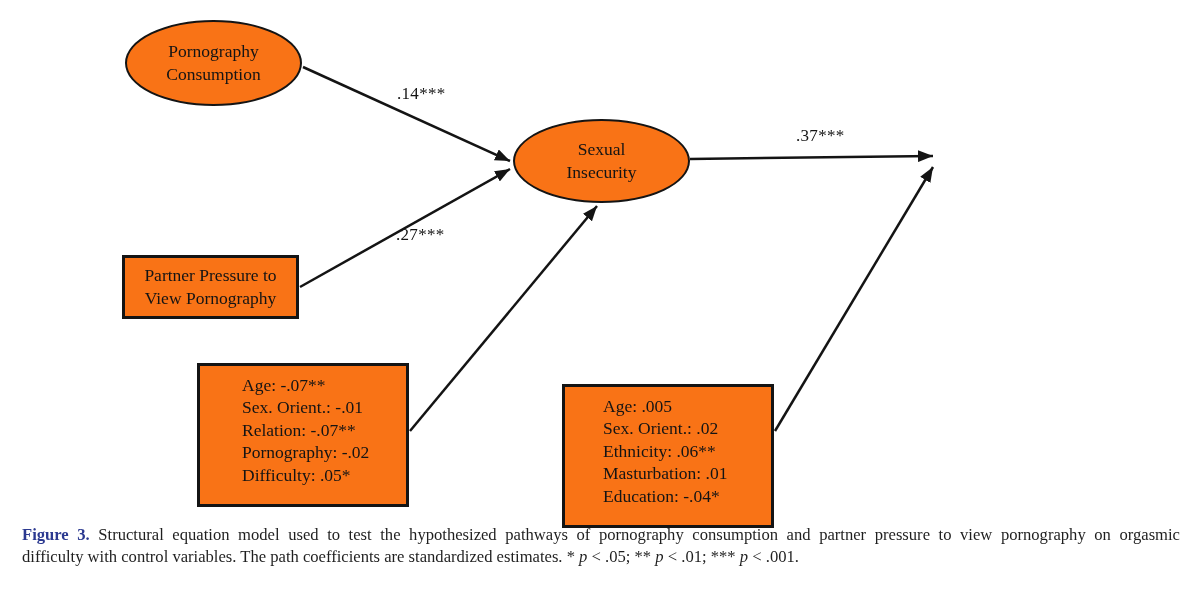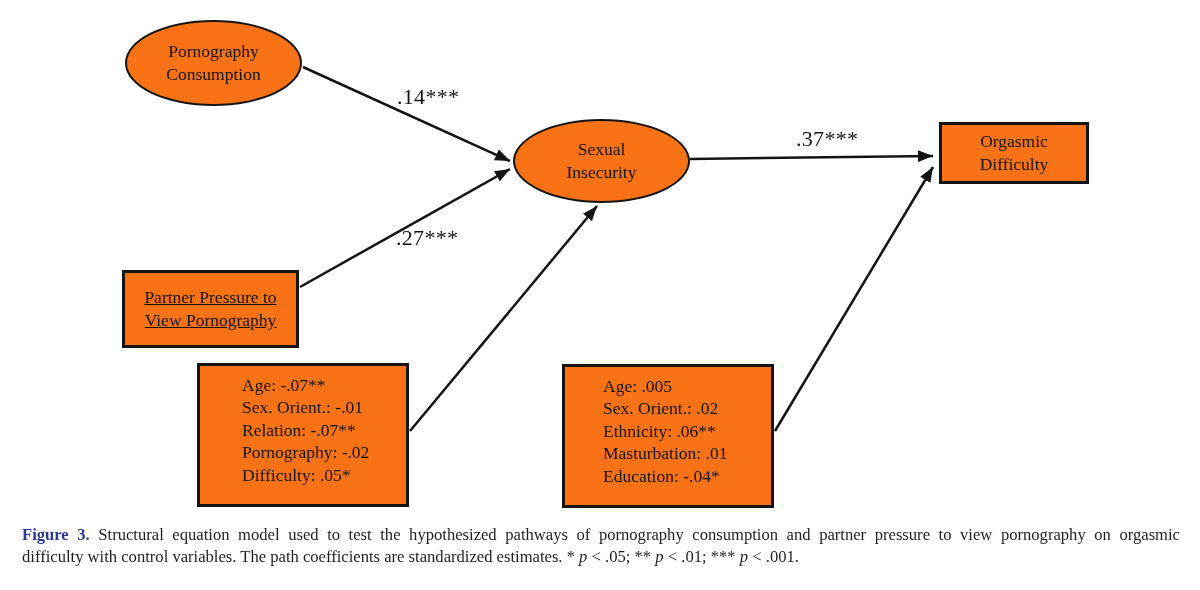--- a/index.html
+++ b/index.html
@@ -47,30 +47,30 @@
   }
   .controls {
     align-items: flex-start;
     justify-content: flex-start;
     text-align: left;
     padding: 8px 6px 0 16px;
     line-height: 22.4px;
     font-size: 17.5px;
   }
   #node-pornography-consumption { left: 125px; top: 20px;  width: 177px; height: 86px; }
-  #node-partner-pressure        { left: 122px; top: 270px; width: 177px; height: 78px; text-decoration: underline; }
+  #node-partner-pressure        { left: 122px; top: 255px; width: 177px; height: 64px; }
   #node-sexual-insecurity       { left: 513px; top: 119px; width: 177px; height: 84px; }
   #node-orgasmic-difficulty     { left: 939px; top: 122px; width: 150px; height: 62px; }
   #node-controls-left           { left: 197px; top: 363px; width: 212px; height: 144px; padding-left: 42px; }
-  #node-controls-right          { left: 562px; top: 364px; width: 212px; height: 144px; padding-left: 38px; }
+  #node-controls-right          { left: 562px; top: 384px; width: 212px; height: 144px; padding-left: 38px; }
   .coef {
     position: absolute;
     z-index: 3;
     color: var(--diagram-ink, #141414);
-    font-size: 22px;
+    font-size: 17px;
     letter-spacing: 0.3px;
   }
   #coef-pc-si { left: 397px; top: 84px;  }
   #coef-pp-si { left: 396px; top: 225px; }
   #coef-si-od { left: 796px; top: 126px; }
   .caption {
     position: absolute;
     left: 22px;
     top: 524px;
     width: 1158px;
@@ -118,24 +118,20 @@
   <div class="node rectangle" id="node-partner-pressure">
     <div>Partner Pressure to</div>
     <div>View Pornography</div>
   </div>
 
   <div class="node ellipse" id="node-sexual-insecurity">
     <div>Sexual</div>
     <div>Insecurity</div>
   </div>
 
-  <div class="node rectangle" id="node-orgasmic-difficulty">
-    <div>Orgasmic</div>
-    <div>Difficulty</div>
-  </div>
 
   <div class="node rectangle controls" id="node-controls-left">
     <div>Age: -.07**</div>
     <div>Sex. Orient.: -.01</div>
     <div>Relation: -.07**</div>
     <div>Pornography: -.02</div>
     <div>Difficulty: .05*</div>
   </div>
 
   <div class="node rectangle controls" id="node-controls-right">

